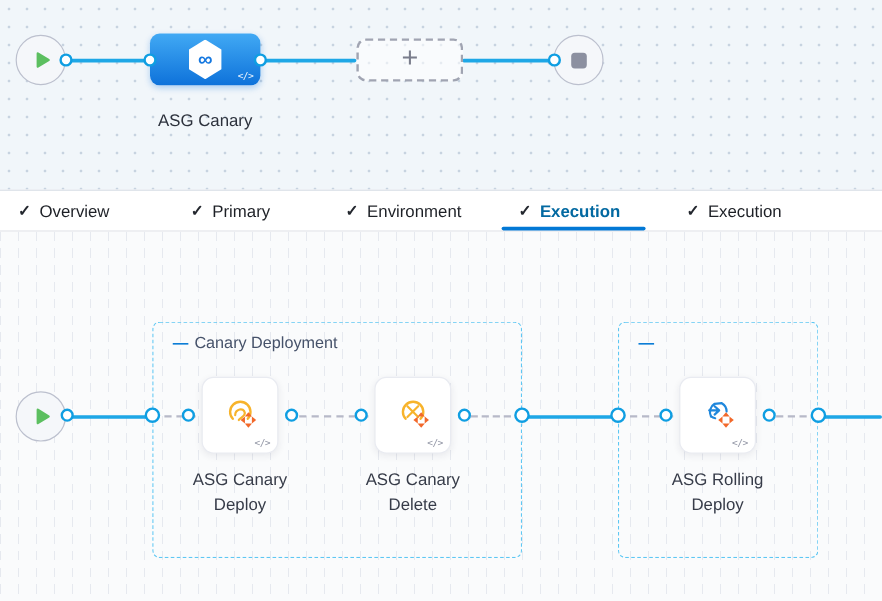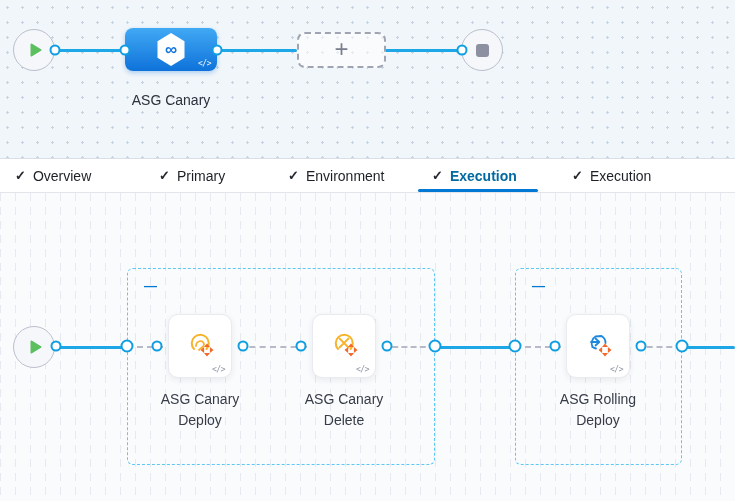--- a/index.html
+++ b/index.html
@@ -155,20 +155,21 @@
 
     <div class="node-circle" style="left:13px;top:133px;">
       <svg width="14" height="16" viewBox="0 0 14 16" style="margin-left:3px">
         <path d="M2.5 2.5 L11.5 8 L2.5 13.5 Z" fill="#5cbf60" stroke="#5cbf60" stroke-width="2" stroke-linejoin="round"></path>
       </svg>
     </div>
 
     <div class="group" style="left:127px;width:308px;"></div>
     <div class="group-label" style="left:144px;top:85px;">
       <span class="dash">—</span>
+      <span>Canary Deployment</span>
     </div>
 
     <div class="group" style="left:515px;width:167px;"></div>
     <div class="group-label" style="left:532px;top:85px;">
       <span class="dash">—</span>
     </div>
 
     <div class="step-card" style="left:168px;top:121px;">
       <svg width="32" height="32" viewBox="0 0 32 32">
         <path d="M10 22 a8.5 8.5 0 1 1 12.5 0" fill="none" stroke="#f7b32b" stroke-width="2" stroke-linecap="round"></path>

